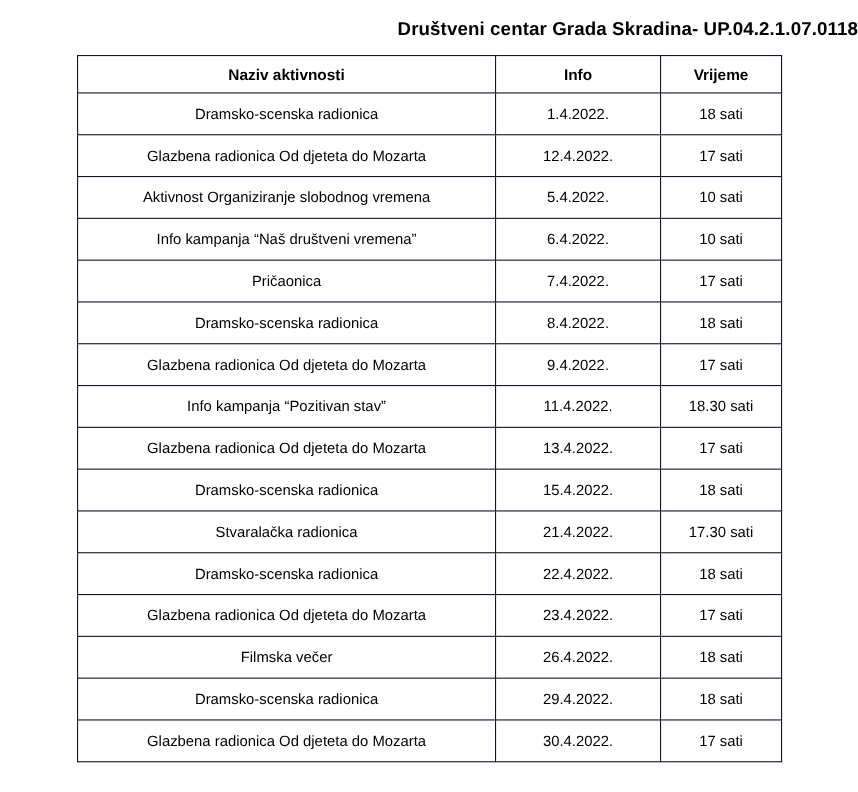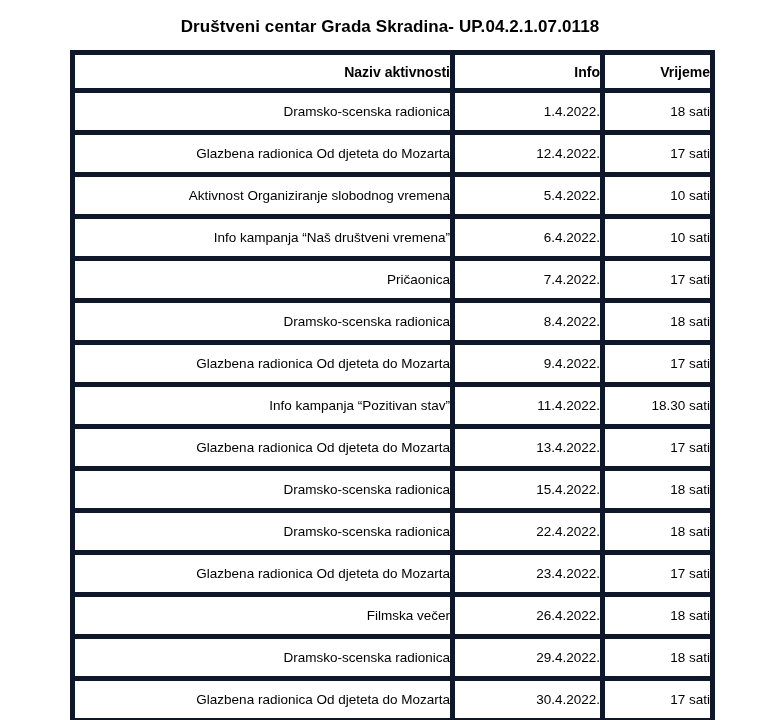--- a/index.html
+++ b/index.html
@@ -14,42 +14,42 @@
     color: #000000;
     overflow: hidden;
   }
   .page {
     width: 780px;
     height: 720px;
     position: relative;
     box-sizing: border-box;
   }
   .title-block {
-    text-align: center;
+    text-align: right;
     padding-top: 14px;
   }
   .title-line {
     font-size: 17px;
     font-weight: bold;
     line-height: 26px;
     letter-spacing: 0.1px;
   }
   .table-wrap {
     margin: 10px auto 0 auto;
     width: 640px;
   }
   table.schedule {
     border-collapse: collapse;
     width: 100%;
     table-layout: fixed;
   }
   table.schedule th,
   table.schedule td {
-    border: 5px solid #0f172a;
-    text-align: right;
+    border: 1px solid #0f172a;
+    text-align: center;
     vertical-align: middle;
     font-size: 13.5px;
     padding: 0;
     height: 37px;
   }
   table.schedule th {
     font-weight: bold;
     font-size: 14px;
     height: 33px;
   }
@@ -125,20 +125,25 @@
             <td>Glazbena radionica Od djeteta do Mozarta</td>
             <td>13.4.2022.</td>
             <td>17 sati</td>
           </tr>
           <tr>
             <td>Dramsko-scenska radionica</td>
             <td>15.4.2022.</td>
             <td>18 sati</td>
           </tr>
           <tr>
+            <td>Stvaralačka radionica</td>
+            <td>21.4.2022.</td>
+            <td>17.30 sati</td>
+          </tr>
+          <tr>
             <td>Dramsko-scenska radionica</td>
             <td>22.4.2022.</td>
             <td>18 sati</td>
           </tr>
           <tr>
             <td>Glazbena radionica Od djeteta do Mozarta</td>
             <td>23.4.2022.</td>
             <td>17 sati</td>
           </tr>
           <tr>

